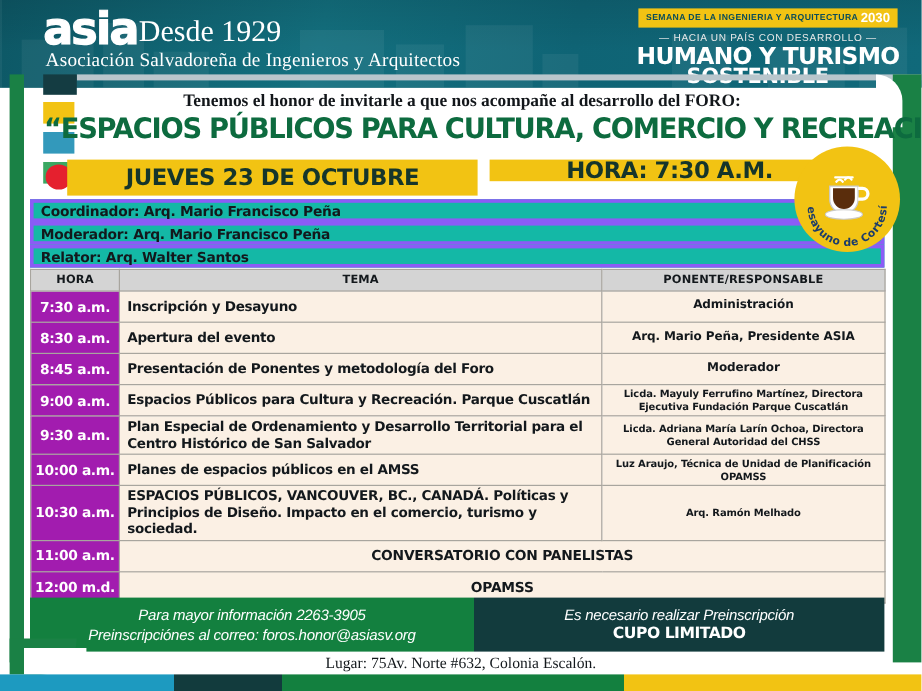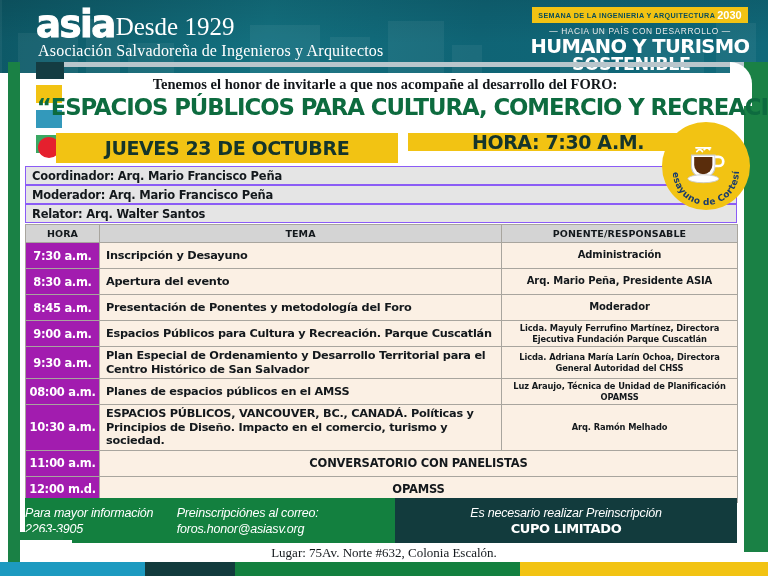--- a/index.html
+++ b/index.html
@@ -213,23 +213,23 @@
   }
   .cup {
     position: absolute; left: 22px; top: 24px;
     width: 44px; height: 40px;
   }
 
   
   .staff {
     position: absolute; left: 25px;
     width: 712px; height: 19px;
-    background: #e5e5e5;
-    border: 1px solid #8b5cf6;
-    display: flex; align-items: center;
+    background: #14b8a6;
+    border: 3px solid #8b5cf6;
+    display: flex; 
     padding-left: 6px;
   }
   .staff span {
     font-family: "DejaVu Sans", sans-serif;
     font-weight: bold;
     font-size: 11.5px;
     color: #13181c;
     letter-spacing: -0.2px;
   }
   .staff-1 { top: 166px; }
@@ -301,21 +301,21 @@
     letter-spacing: -0.2px;
   }
   .rh-26 { height: 26px; }
   .rh-32 { height: 32px; }
 
   
   .footer-green {
     position: absolute; left: 25px; top: 498px;
     width: 370px; height: 45px;
     background: #13803f;
-    display: flex; flex-direction: row;
+    display: flex; flex-direction: column;
     align-items: center; justify-content: center;
   }
   .footer-green div {
     font-family: "Liberation Sans", sans-serif;
     font-style: italic;
     font-size: 12.5px;
     color: #ffffff;
     line-height: 16px;
     letter-spacing: -0.2px;
   }
@@ -496,21 +496,21 @@
         <td class="c-hora">9:00 a.m.</td>
         <td class="c-tema">Espacios Públicos para Cultura y Recreación. Parque Cuscatlán</td>
         <td class="c-pon">Licda. Mayuly Ferrufino Martínez, Directora Ejecutiva Fundación Parque Cuscatlán</td>
       </tr>
       <tr class="rh-32">
         <td class="c-hora">9:30 a.m.</td>
         <td class="c-tema">Plan Especial de Ordenamiento y Desarrollo Territorial para el Centro Histórico de San Salvador</td>
         <td class="c-pon">Licda. Adriana María Larín Ochoa, Directora General Autoridad del CHSS</td>
       </tr>
       <tr class="rh-26">
-        <td class="c-hora">08:00 a.m.</td>
+        <td class="c-hora">10:00 a.m.</td>
         <td class="c-tema">Planes de espacios públicos en el AMSS</td>
         <td class="c-pon">Luz Araujo, Técnica de Unidad de Planificación OPAMSS</td>
       </tr>
       <tr class="rh-32">
         <td class="c-hora">10:30 a.m.</td>
         <td class="c-tema">ESPACIOS PÚBLICOS, VANCOUVER, BC., CANADÁ. Políticas y Principios de Diseño. Impacto en el comercio, turismo y sociedad.</td>
         <td class="c-pon">Arq. Ramón Melhado</td>
       </tr>
       <tr class="rh-26">
         <td class="c-hora">11:00 a.m.</td>

